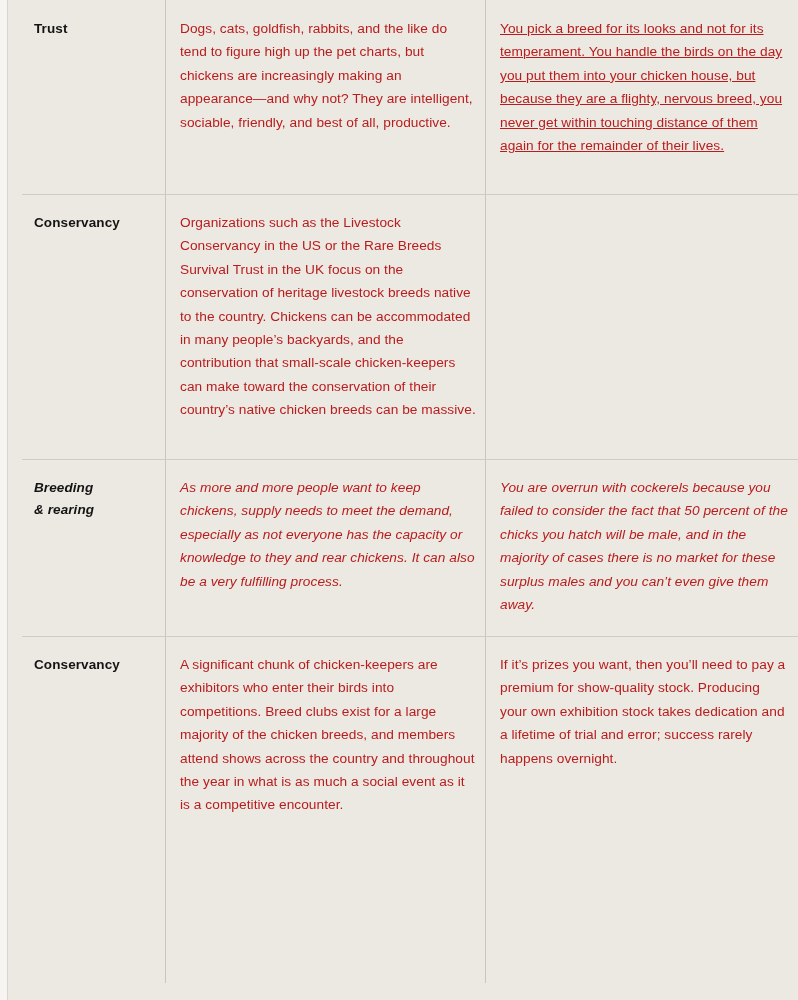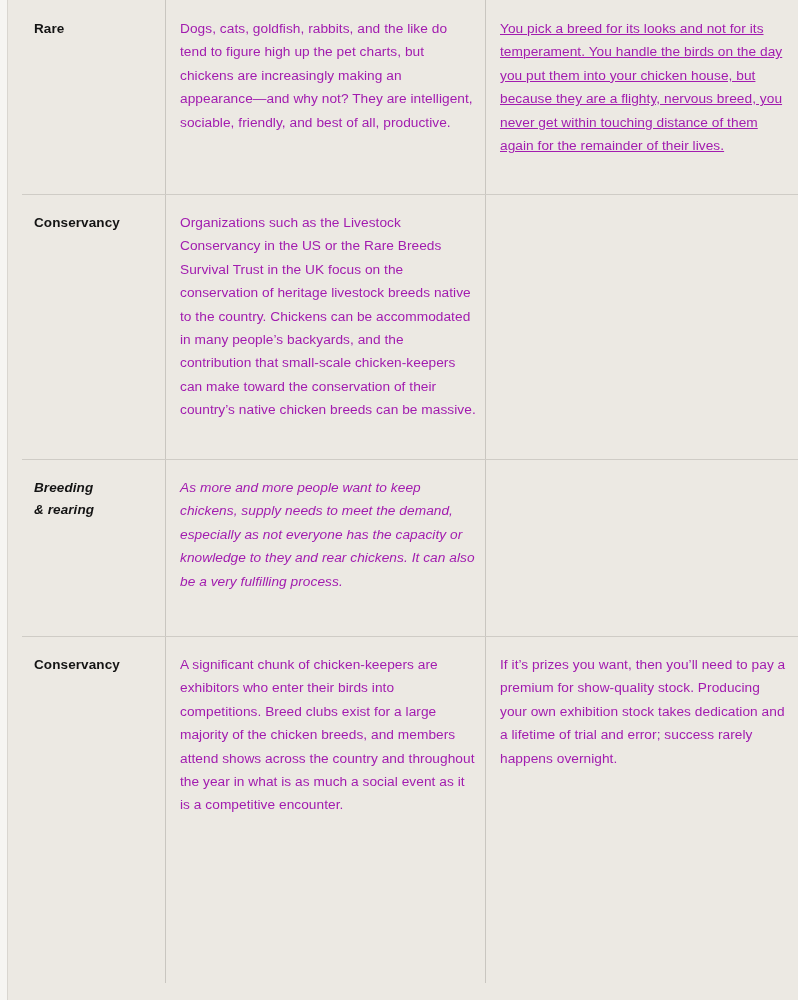--- a/index.html
+++ b/index.html
@@ -86,21 +86,21 @@
     font-size: 13.5px;
     font-weight: 700;
     color: #141414;
     letter-spacing: 0.1px;
     line-height: 22px;
   }
 
   .cell-body {
     font-size: 13.7px;
     font-weight: 400;
-    color: #a21caf;
+    color: #b91c1c;
     line-height: 23.4px;
     letter-spacing: 0.05px;
   }
   .cell-mid {
     left: 158px;
     width: 296px;
   }
   .cell-right {
     left: 478px;
     width: 290px;
@@ -113,36 +113,37 @@
 
   <div class="gutter"></div>
   <div class="gutter-rule"></div>
 
   <div class="table">
 
     <div class="vrule col1"></div>
     <div class="vrule col2"></div>
 
     <div class="row" style="top:0px;height:194px;">
-      <div class="cell cell-label" style="top:18px;">Rare</div>
+      <div class="cell cell-label" style="top:18px;">Trust</div>
       <div class="cell cell-body cell-mid" style="top:17px;">Dogs, cats, goldfish, rabbits, and the like do tend to figure high up the pet charts, but chickens are increasingly making an appearance—and why not? They are intelligent, sociable, friendly, and best of all, productive.</div>
       <div class="cell cell-body cell-right" style="top:17px;text-decoration:underline;">You pick a breed for its looks and not for its temperament. You handle the birds on the day you put them into your chicken house, but because they are a flighty, nervous breed, you never get within touching distance of them again for the remainder of their lives.</div>
     </div>
     <div class="row-sep" style="top:194px;"></div>
 
     <div class="row" style="top:194px;height:265px;">
       <div class="cell cell-label" style="top:18px;">Conservancy</div>
       <div class="cell cell-body cell-mid" style="top:17px;">Organizations such as the Livestock Conservancy in the US or the Rare Breeds Survival Trust in the UK focus on the conservation of heritage livestock breeds native to the country. Chickens can be accommodated in many people’s backyards, and the contribution that small-scale chicken-keepers can make toward the conservation of their country’s native chicken breeds can be massive.</div>
     </div>
     <div class="row-sep" style="top:459px;"></div>
 
     <div class="row" style="top:459px;height:177px;font-style:italic;">
       <div class="cell cell-label" style="top:18px; white-space: pre-line;">Breeding
 &amp; rearing</div>
       <div class="cell cell-body cell-mid" style="top:17px;">As more and more people want to keep chickens, supply needs to meet the demand, especially as not everyone has the capacity or knowledge to they and rear chickens. It can also be a very fulfilling process.</div>
+      <div class="cell cell-body cell-right" style="top:17px;">You are overrun with cockerels because you failed to consider the fact that 50 percent of the chicks you hatch will be male, and in the majority of cases there is no market for these surplus males and you can’t even give them away.</div>
     </div>
     <div class="row-sep" style="top:636px;"></div>
 
     <div class="row" style="top:636px;height:347px;">
       <div class="cell cell-label" style="top:18px;">Conservancy</div>
       <div class="cell cell-body cell-mid" style="top:17px;">A significant chunk of chicken-keepers are exhibitors who enter their birds into competitions. Breed clubs exist for a large majority of the chicken breeds, and members attend shows across the country and throughout the year in what is as much a social event as it is a competitive encounter.</div>
       <div class="cell cell-body cell-right" style="top:17px;">If it’s prizes you want, then you’ll need to pay a premium for show-quality stock. Producing your own exhibition stock takes dedication and a lifetime of trial and error; success rarely happens overnight.</div>
     </div>
 
   </div>

